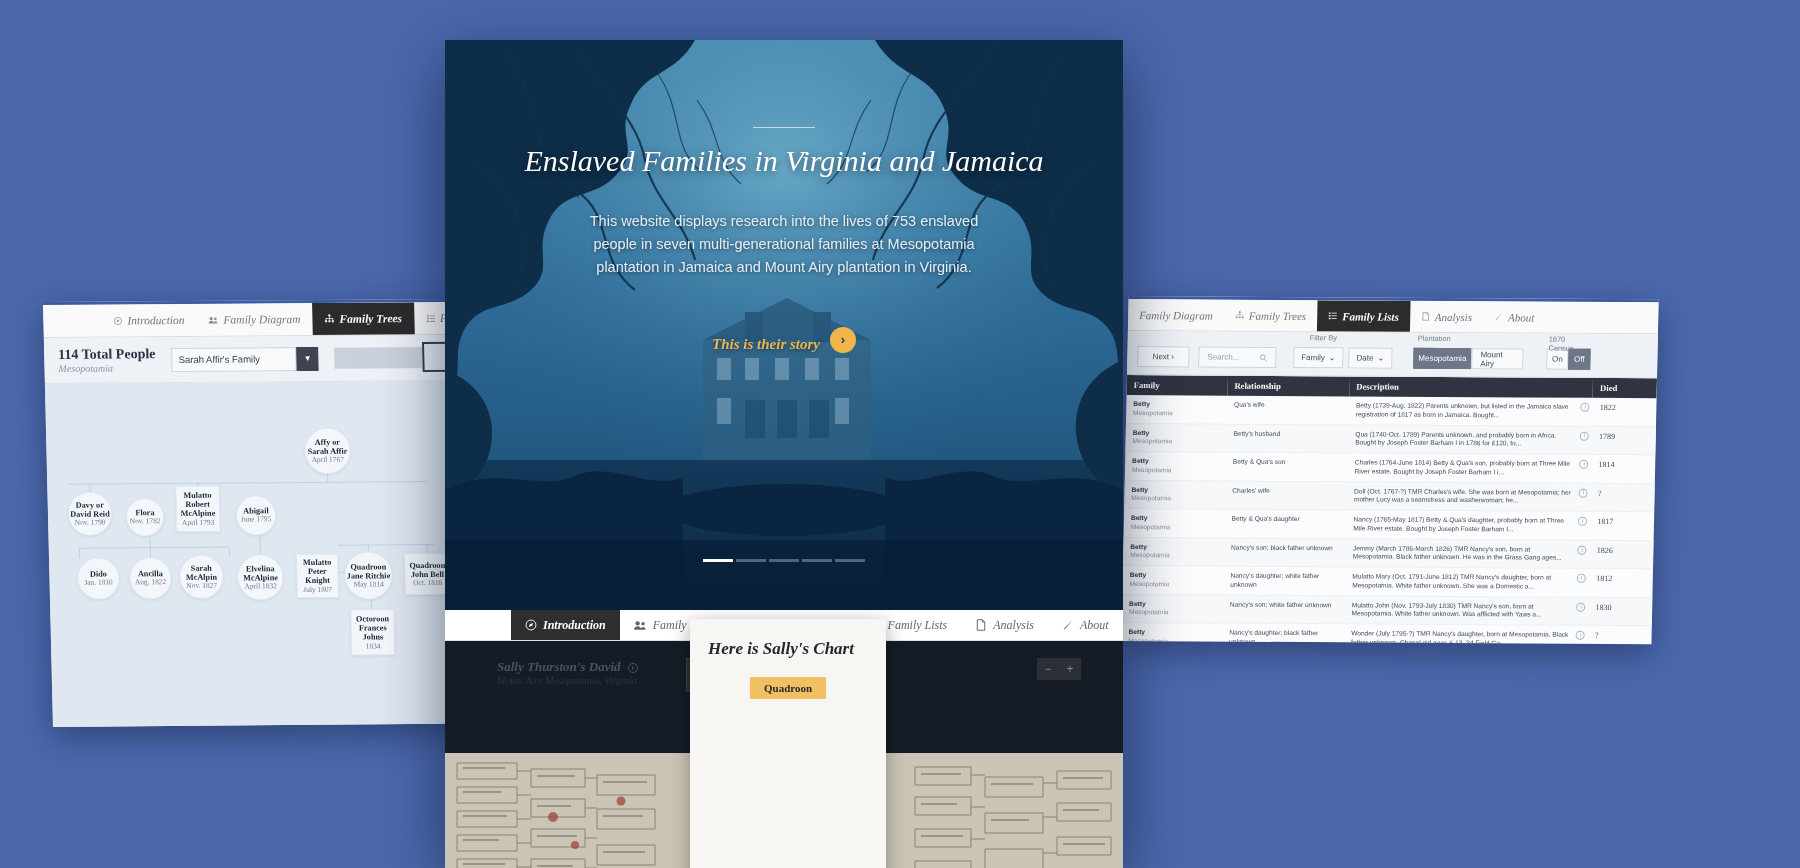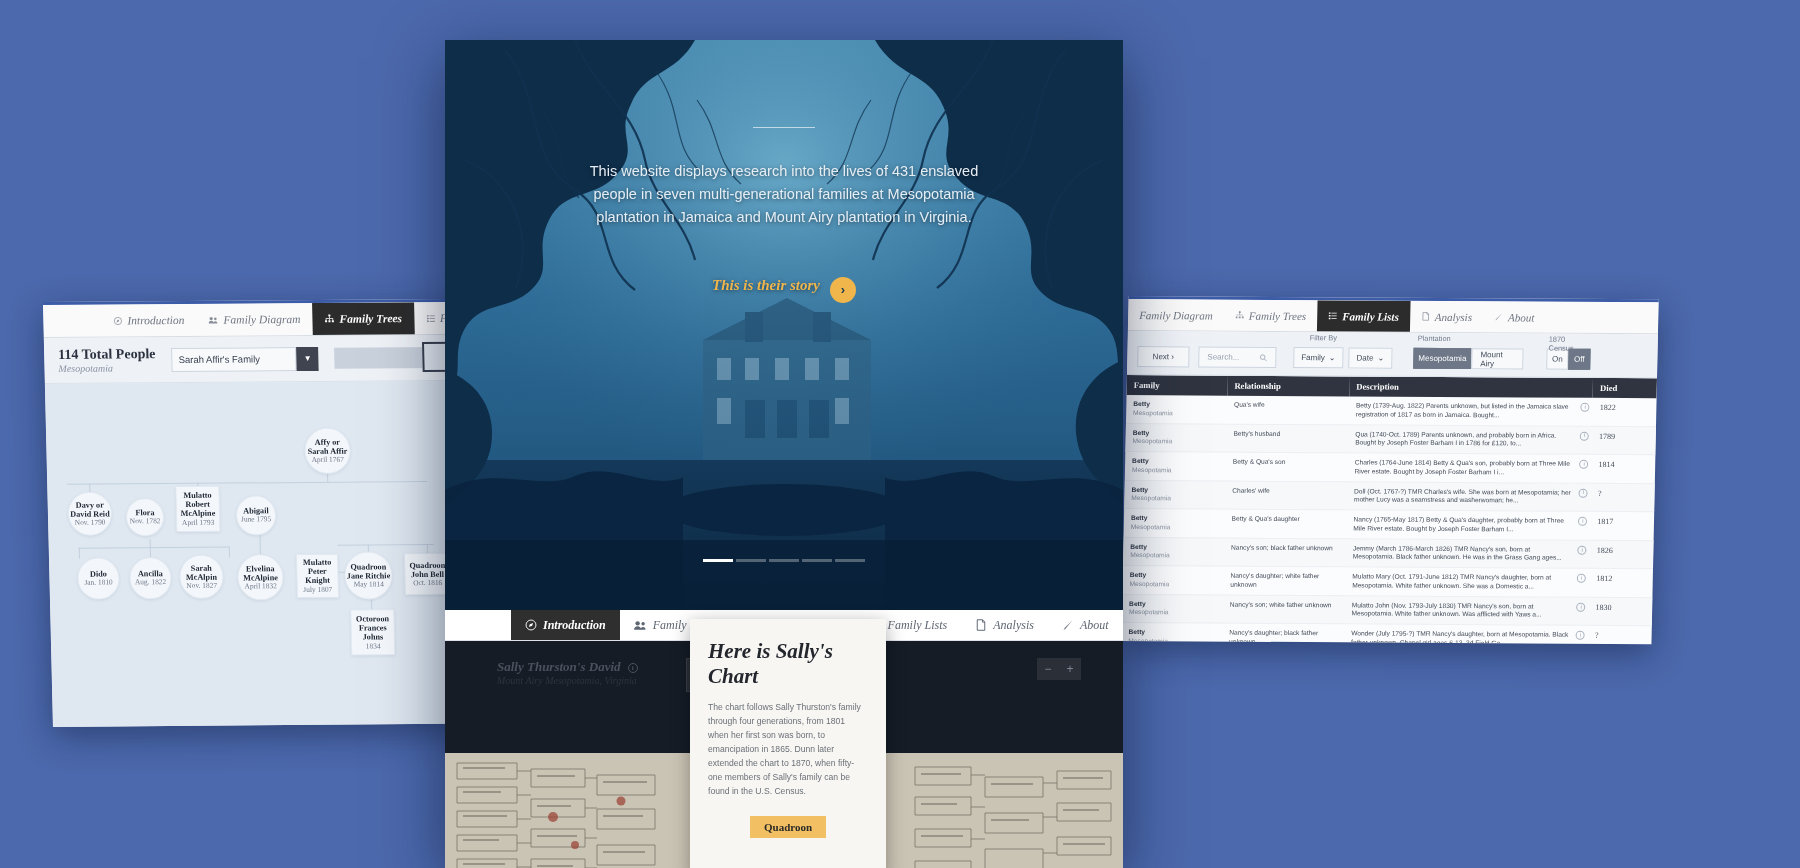--- a/index.html
+++ b/index.html
@@ -92,21 +92,21 @@
   }
   .hero-img { position:absolute; inset:0; }
   .hero-content { position:absolute; inset:0; z-index:6; color:#fff; text-align:center; padding-top:72px;}
   .kicker { font-family:"Liberation Serif", serif; font-style:italic; font-size:22px;
       letter-spacing:.4px; text-shadow:0 2px 6px rgba(0,0,0,.45); }
   .rule { width:62px; height:1px; background:rgba(255,255,255,.62); margin:15px auto 16px; }
   .h1 { font-family:"Liberation Serif", serif; font-style:italic; font-size:30px;
       text-shadow:0 2px 8px rgba(0,0,0,.5); }
   .lede { margin:32px auto 0; width:420px; font-size:14.5px; line-height:1.58;
       color:#e6eef5; text-shadow:0 1px 4px rgba(0,0,0,.5); }
-  .cta { margin-top:48px; display:inline-flex; align-items:flex-start; gap:10px; }
+  .cta { margin-top:48px; display:inline-flex; align-items:flex-end; gap:10px; }
   .cta-text { font-family:"Liberation Serif", serif; font-style:italic; font-weight:bold;
       font-size:15px; color:#f0b64b; text-shadow:0 1px 4px rgba(0,0,0,.5); }
   .cta-circ { width:26px; height:26px; border-radius:50%; background:#f0b64b;
       display:flex; align-items:center; justify-content:center; color:#1b3a57; font-size:13px; font-weight:bold;}
   .slider { position:absolute; left:0; right:0; bottom:48px; display:flex;
       justify-content:center; gap:3px; z-index:7;}
   .slider i { display:block; width:30px; height:3px; background:rgba(255,255,255,.30); }
   .slider i.on { background:#ffffff; }
   .cnav { height:31px; background:#fff; display:flex; align-items:stretch; padding-left:66px;
       border-bottom:1px solid #e0e4ea;}
@@ -122,21 +122,21 @@
   .thumbs { position:absolute; left:241px; top:17px; display:flex; gap:2px; }
   .thumbs span { display:block; width:52px; height:34px; background:#2b2f37; border:1px solid #3a3f49;}
   .thumbs span.wide { width:76px; }
   .zoomctl { position:absolute; right:42px; top:17px; display:flex; }
   .zoomctl b { width:22px; height:22px; background:#2b3038; color:#7c8490;
       display:flex; align-items:center; justify-content:center; font-size:12px; font-weight:normal;}
   .sheet { position:absolute; left:0; right:0; top:112px; bottom:0; overflow:hidden;
       background:#c9c3b3; }
   .card { position:absolute; left:245px; top:-22px; width:196px; bottom:-10px;
       background:#f7f6f3; box-shadow:0 4px 18px rgba(0,0,0,.33); padding:20px 18px; z-index:5;}
-  .card h2 { font-family:"Liberation Serif", serif; font-style:italic; font-size:21px;
+  .card h2 { font-family:"Liberation Serif", serif; font-style:italic; font-size:17px;
       color:#23262c; font-weight:bold; margin-bottom:12px;}
   .card p { font-size:8.6px; line-height:1.62; color:#6b7077; }
   .card .btn { margin:18px auto 0; width:76px; height:22px; background:#f2c063;
       display:flex; align-items:center; justify-content:center; font-family:"Liberation Serif", serif;
       font-weight:bold; font-size:11px; color:#2a2a28; }
 </style>
 </head>
 <body>
 
 <div id="panel-left">
@@ -552,21 +552,22 @@
       <g fill="#0a2440" opacity=".92">
         <path d="M0 450 C50 424 96 452 130 436 C166 420 200 450 238 438 L238 570 L0 570 Z"></path>
         <path d="M678 450 C628 424 582 452 548 436 C512 420 478 450 440 438 L440 570 L678 570 Z"></path>
         <ellipse cx="340" cy="470" rx="120" ry="26"></ellipse>
       </g>
       <rect x="0" y="500" width="678" height="70" fill="#081e36" opacity=".75"></rect>
     </svg>
 
     <div class="hero-content">
       <div class="rule"></div>
-      <div class="lede">This website displays research into the lives of 431 enslaved people in seven multi-generational families at Mesopotamia plantation in Jamaica and Mount Airy plantation in Virginia.</div>
+      <div class="h1 serif">Enslaved Families in Virginia and Jamaica</div>
+      <div class="lede">This website displays research into the lives of 753 enslaved people in seven multi-generational families at Mesopotamia plantation in Jamaica and Mount Airy plantation in Virginia.</div>
       <div class="cta">
         <span class="cta-text">This is their story</span>
         <span class="cta-circ">›</span>
       </div>
     </div>
 
     <div class="slider" id="slider">
         <i class="on"></i>
         <i></i>
         <i></i>
@@ -689,17 +690,16 @@
             <circle cx="130" cy="92" r="4"></circle>
             <circle cx="176" cy="48" r="4.5"></circle>
           <circle cx="60" cy="120" r="4"></circle>
             <circle cx="196" cy="120" r="4"></circle>
         </g>
       </svg>
     </div>
 
     <div class="card">
       <h2>Here is Sally's Chart</h2>
-      <p>The chart follows Sally Thurston's family through four generations, from 1801 when her first son was born, to emancipation in 1865. Dunn later extended the chart to 1870, when fifty-one members of Sally's family can be found in the U.S. Census.</p>
       <div class="btn">Quadroon</div>
     </div>
   </div>
 </div>
 
 </body></html>

